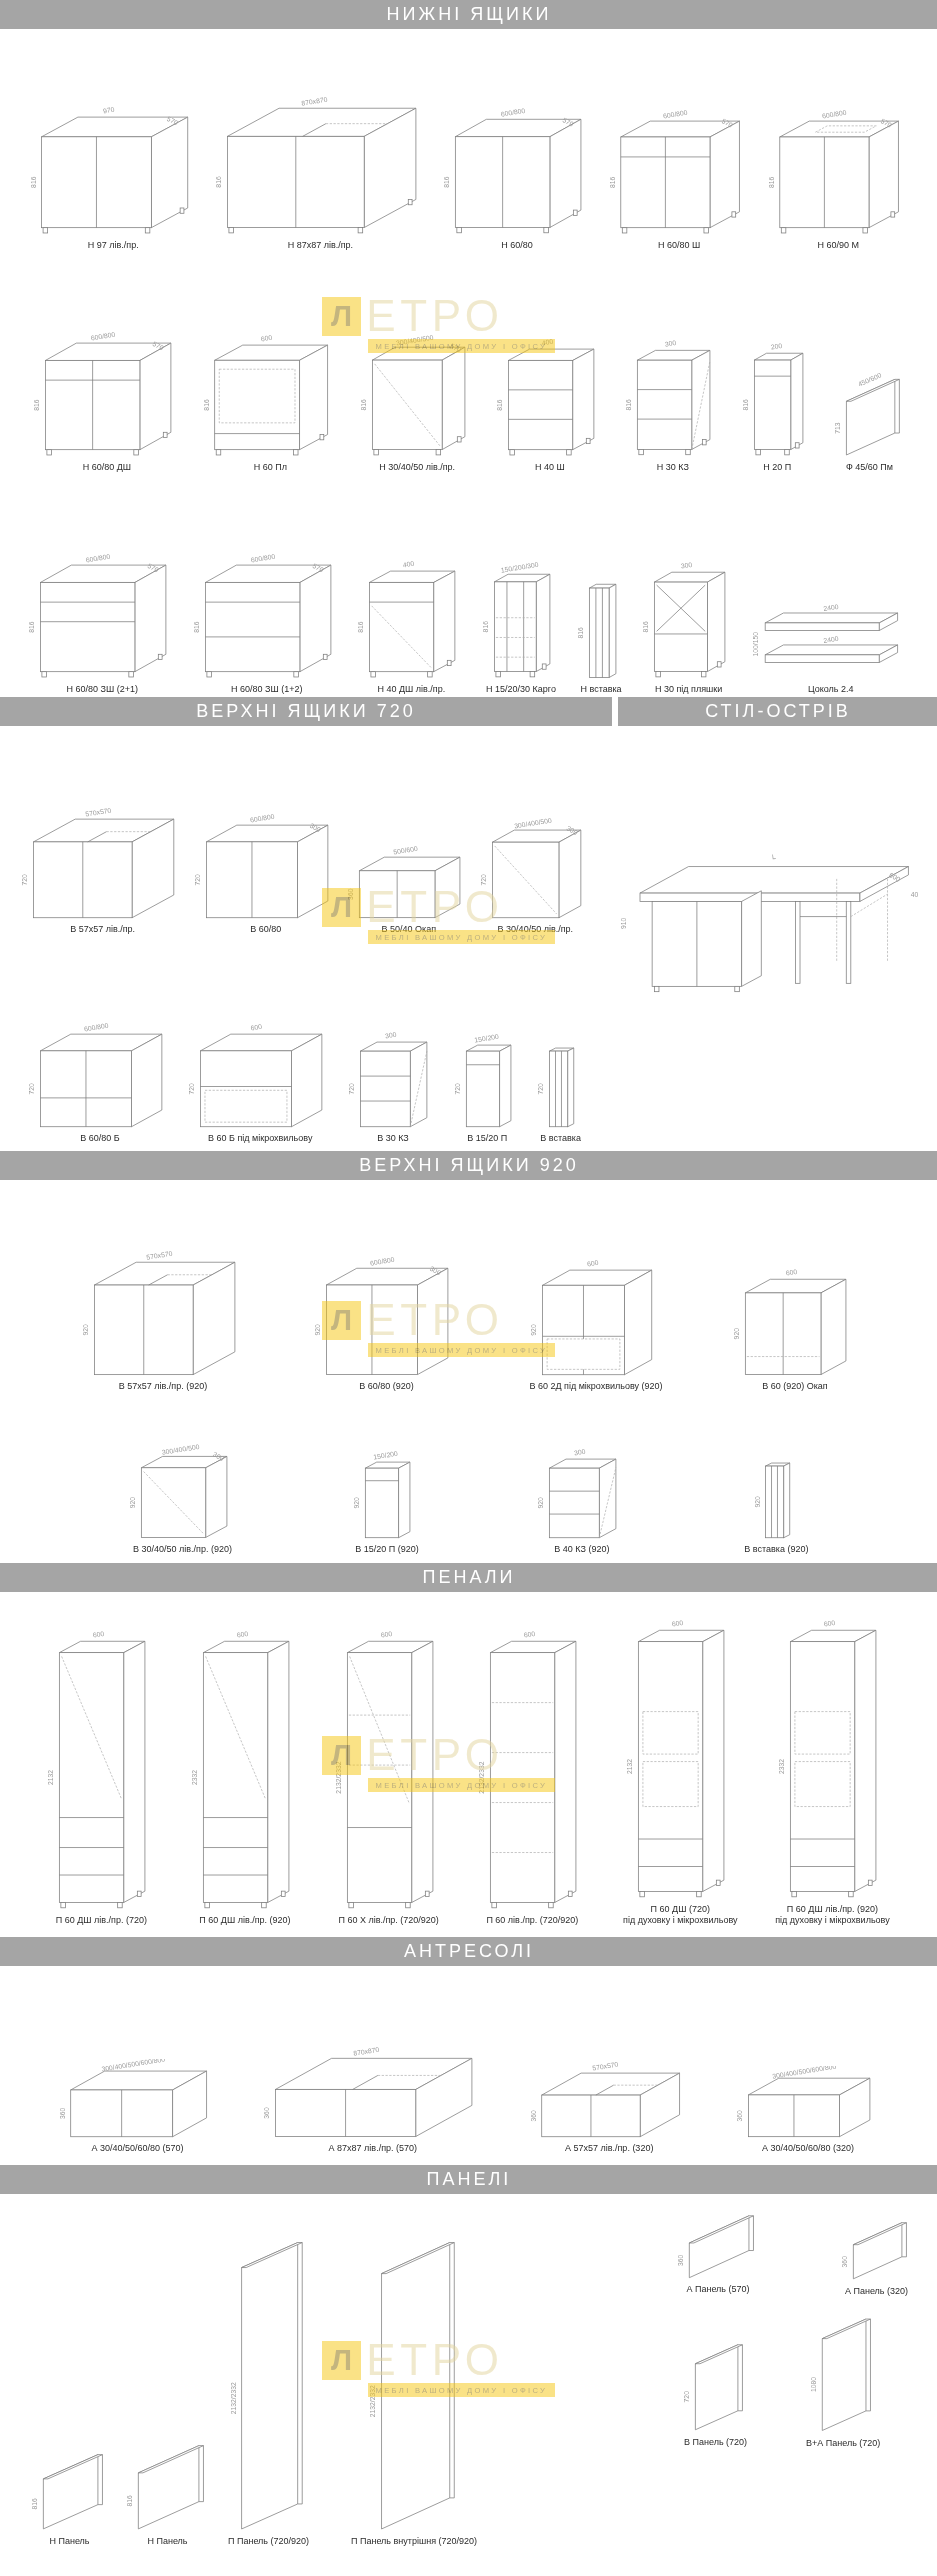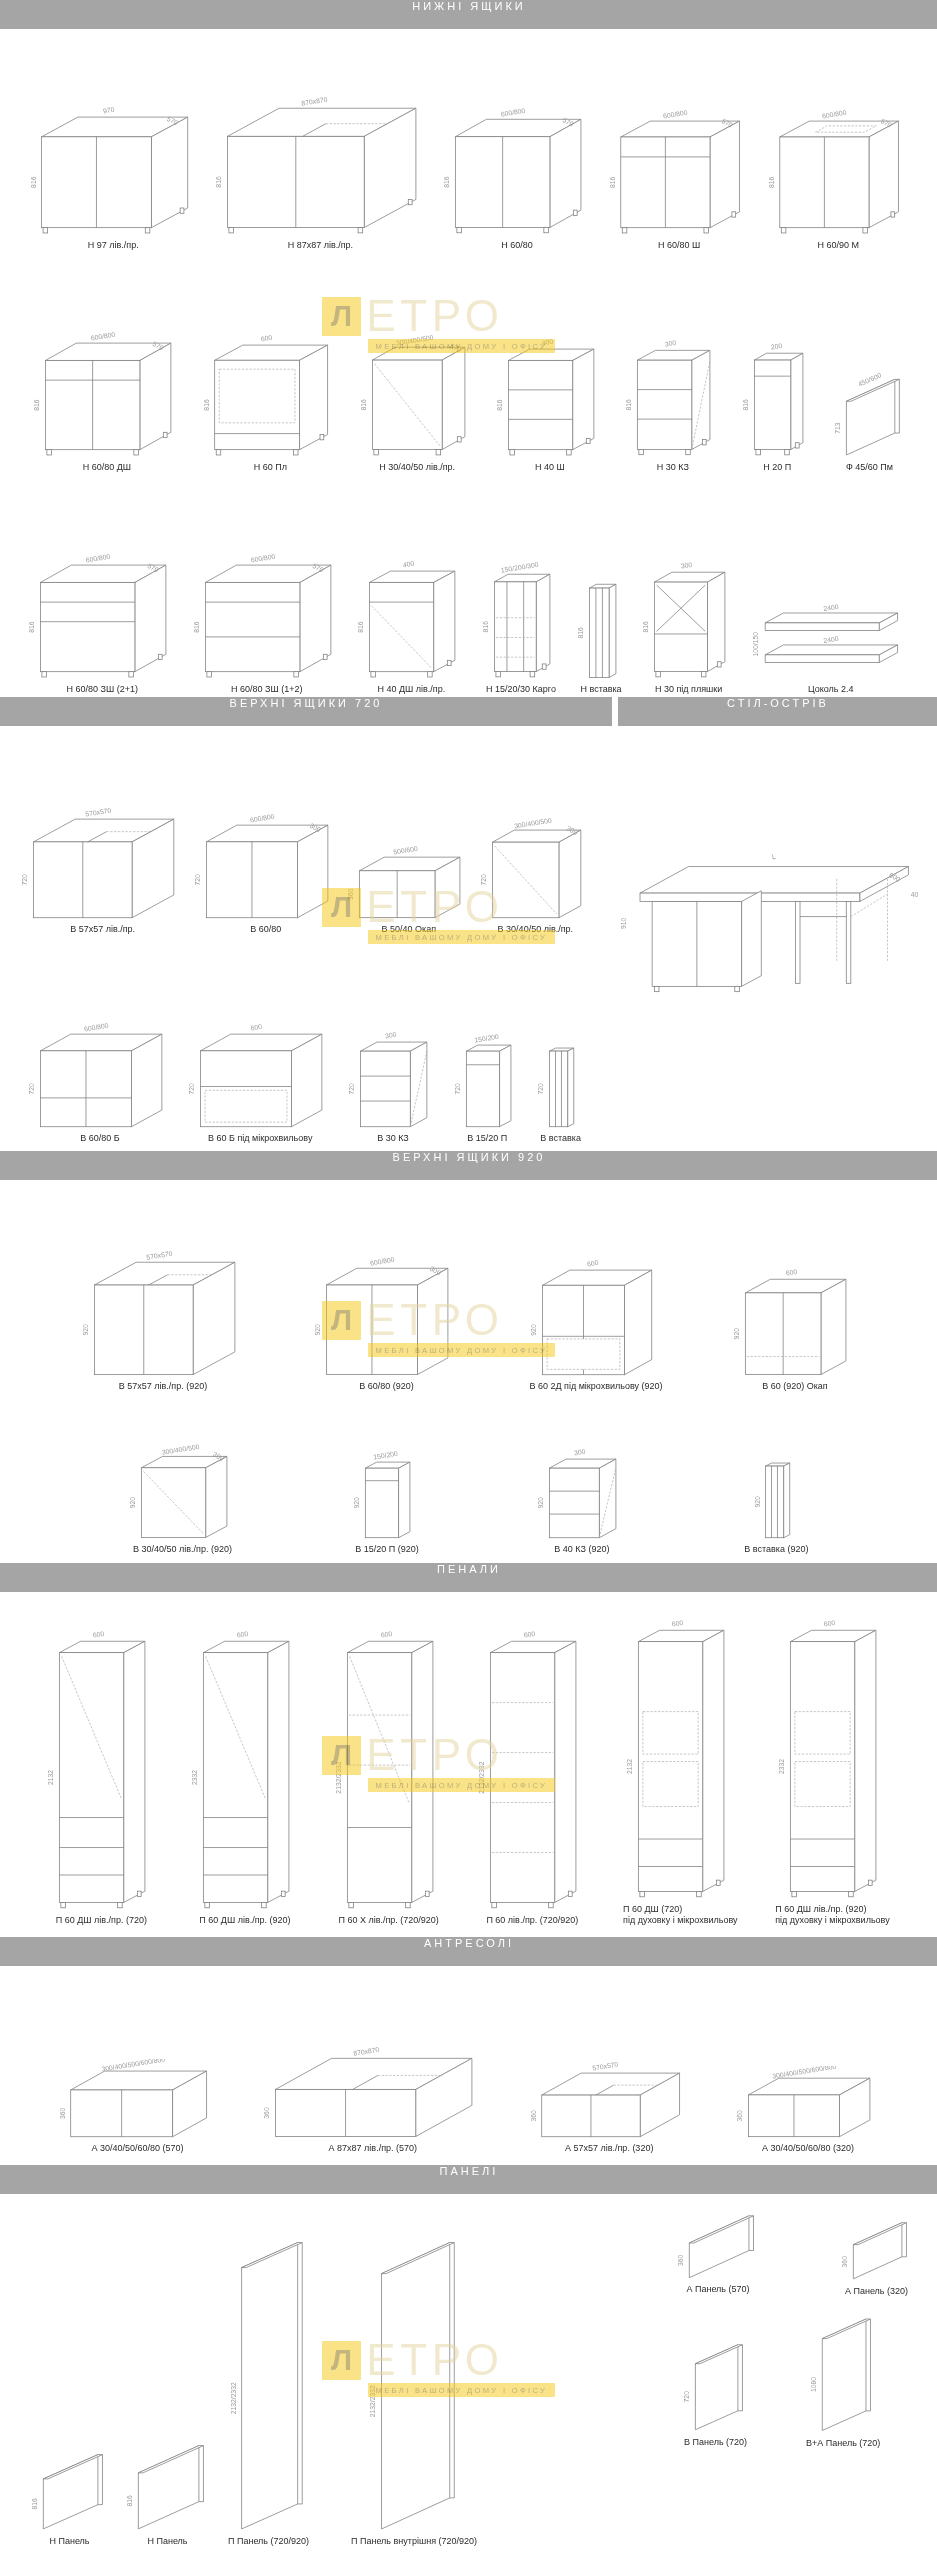--- a/index.html
+++ b/index.html
@@ -1,26 +1,26 @@
 <!DOCTYPE html>
 <html style="font-size:12px"><head>
 <meta charset="utf-8">
 <style>
   *{margin:0;padding:0;box-sizing:border-box}
   html,body{background:#fff}
   body{width:938px;font-family:"Liberation Sans","DejaVu Sans",sans-serif;color:#2e2e2e}
   .page{position:relative;width:938px;min-height:2576px;background:#fff;overflow:hidden}
-  .sec-header{height:29px;background:#a5a5a5;color:#fff;display:flex;align-items:flex-start;justify-content:center;
-    font-size:11px;letter-spacing:3px;font-weight:400}
+  .sec-header{height:29px;background:#a5a5a5;color:#fff;display:flex;align-items:center;justify-content:center;
+    font-size:18px;letter-spacing:3px;font-weight:400}
   .split{display:flex;gap:6px}
   .body{position:relative;background:#fff}
   .row{display:flex;justify-content:space-evenly;align-items:flex-end;padding:0 10.6px}
   .cab{display:flex;flex-direction:column;align-items:center}
   .cab.abs{position:absolute}
-  .cab figcaption{font-size:9px;margin-top:3.8px;text-align:left;line-height:1.25;color:#2b2b2b;max-width:144px}
+  .cab figcaption{font-size:9px;margin-top:3.8px;text-align:center;line-height:1.25;color:#2b2b2b;max-width:144px}
   .cab figcaption span{display:block}
   .draw{line-height:0}
   svg .f{fill:#fff;stroke:#7d7d7d;stroke-width:1}
   svg .l{stroke:#7d7d7d;stroke-width:1}
   svg .d{stroke:#ababab;stroke-width:0.9;stroke-dasharray:3 2;fill:none}
   svg .d2{stroke:#ababab;stroke-width:0.9;stroke-dasharray:3 2;fill:#fff}
   svg .leg{fill:#fff;stroke:#7d7d7d;stroke-width:1}
   svg .dim{font-size:9px;fill:#9a9a9a;text-anchor:middle}
   .split-body{display:flex;position:relative}
   .zone-left{position:relative}

